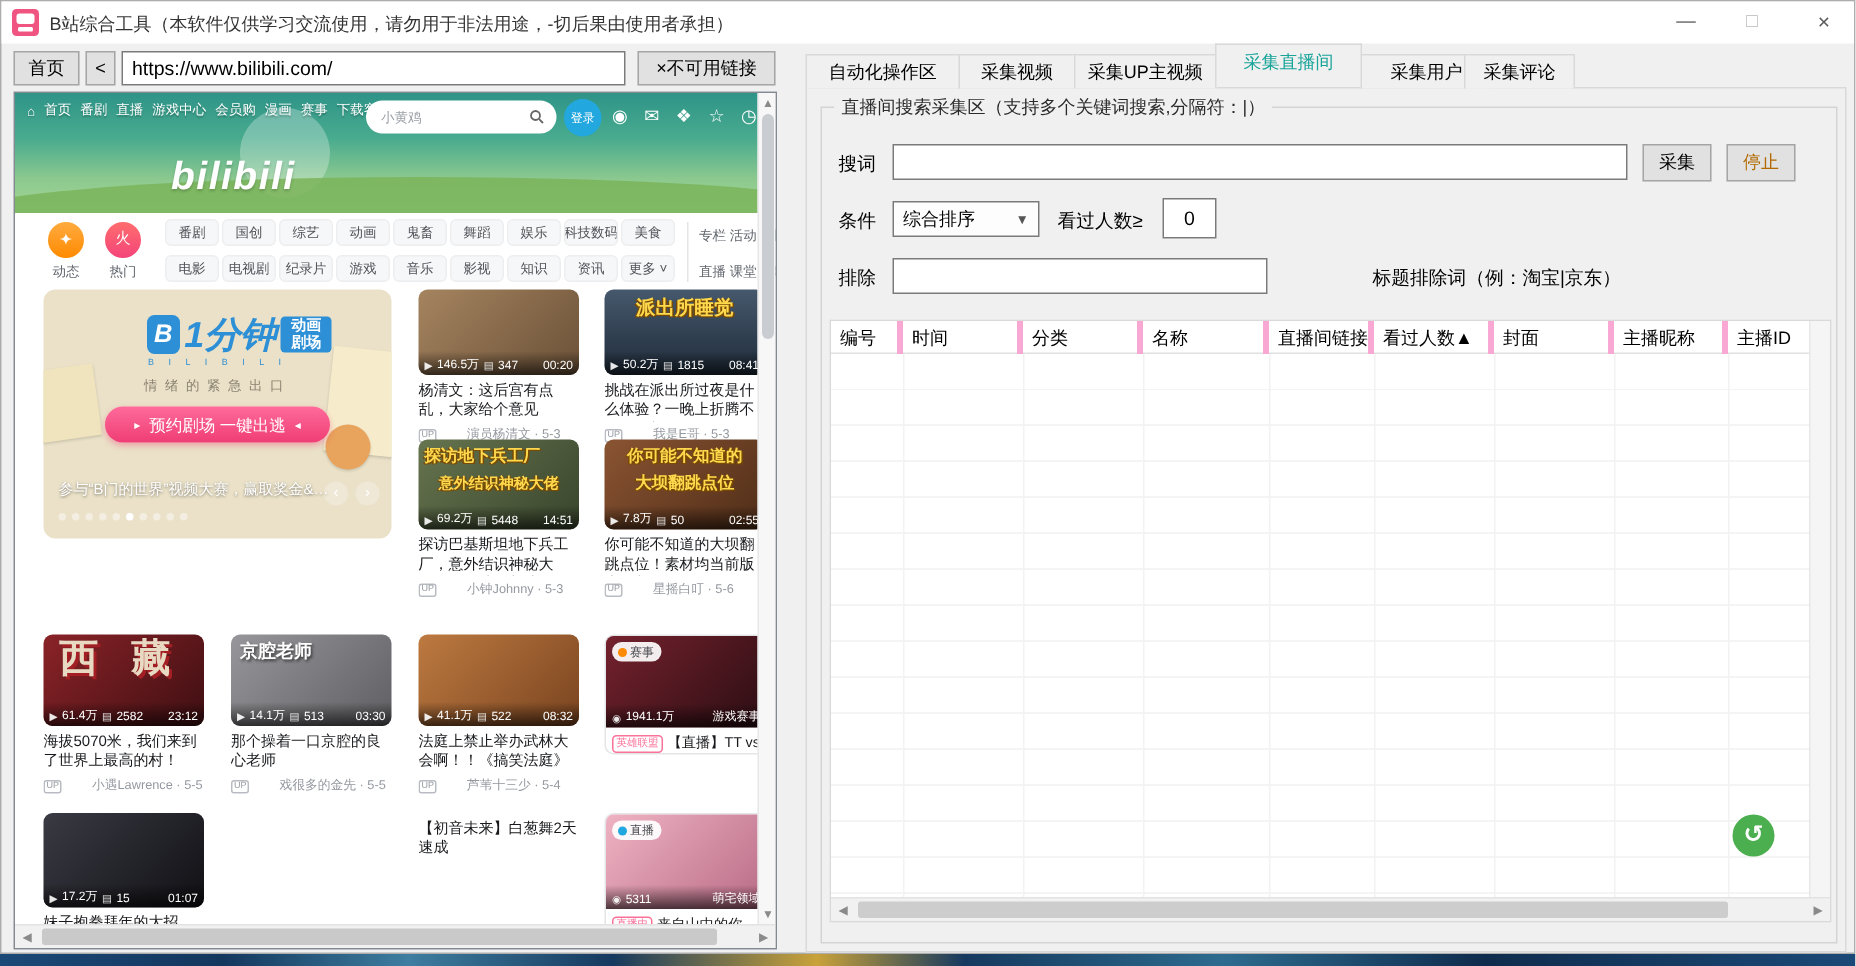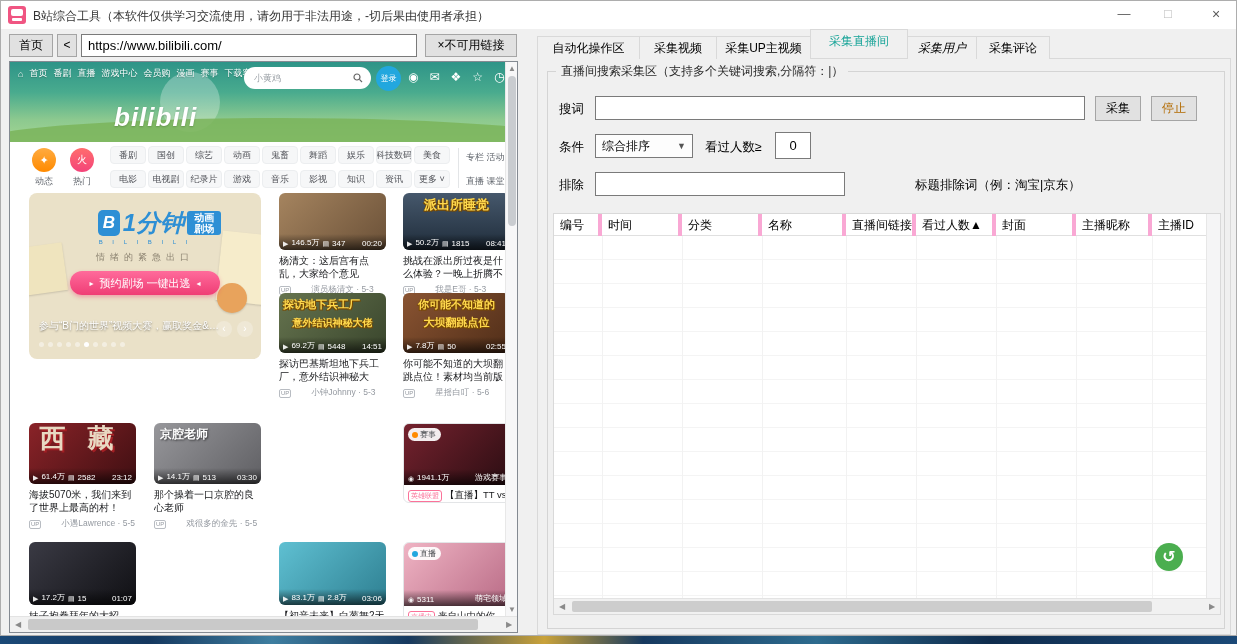--- a/index.html
+++ b/index.html
@@ -364,20 +364,36 @@
               <span>03:30</span>
             </div>
         </div>
         <div class="vtitle">那个操着一口京腔的良心老师</div>
         <div class="vauthor">
             <span class="upico">UP</span>
             <span>戏很多的金先 · 5-5</span>
           </div>
       </div>
 
+      <div class="vcard" style="left:269px; top:361px;">
+        <div class="thumb h61 g-court">
+          <div class="tstats">
+              <span class="ps">▶</span>
+              <span>41.1万</span>
+              <span class="ps">▤</span>
+              <span class="sp">522</span>
+              <span>08:32</span>
+            </div>
+        </div>
+        <div class="vtitle">法庭上禁止举办武林大会啊！！《搞笑法庭》</div>
+        <div class="vauthor">
+            <span class="upico">UP</span>
+            <span>芦苇十三少 · 5-4</span>
+          </div>
+      </div>
 
       <div class="vcard livecard" style="left:393px; top:361px; width:109px;">
         <div class="thumb h61 g-esport">
           <div class="cardbadge">
               <span class="bdot"></span>
               <span>赛事</span>
             </div>
           <div class="tstats">
               <span class="ps">◉</span>
               <span class="sp">1941.1万</span>
@@ -398,29 +414,20 @@
               <span class="ps">▤</span>
               <span class="sp">15</span>
               <span>01:07</span>
             </div>
         </div>
         <div class="vtitle">妹子抱拳拜年的大招，甚是具体</div>
       </div>
 
 
       <div class="vcard" style="left:269px; top:480px;">
-        <div class="thumb h63 g-miku">
-          <div class="tstats">
-              <span class="ps">▶</span>
-              <span>83.1万</span>
-              <span class="ps">▤</span>
-              <span class="sp">2.8万</span>
-              <span>03:06</span>
-            </div>
-        </div>
         <div class="vtitle">【初音未来】白葱舞2天速成</div>
       </div>
 
       <div class="vcard livecard" style="left:393px; top:480px; width:109px;">
         <div class="thumb h63 g-pink">
           <div class="cardbadge blue">
               <span class="bdot"></span>
               <span>直播</span>
             </div>
           <div class="tstats">
@@ -446,21 +453,21 @@
         <span class="sb-ar" style="right:2px; top:3px;">▶</span>
       </div>
     </div>
 
     <div class="tabpage"></div>
 
     <div class="tab" style="left:536px; width:103px;">自动化操作区</div>
     <div class="tab" style="left:638px; width:78px;">采集视频</div>
     <div class="tab" style="left:715px; width:95px;">采集UP主视频</div>
     <div class="tab active" style="left:809px; width:98px;">采集直播间</div>
-    <div class="tab" style="left:906px; width:70px;font-style:italic;">采集用户</div>
+    <div class="tab" style="left:906px; width:88px;">采集用户</div>
     <div class="tab" style="left:975px; width:74px;">采集评论</div>
 
     <div class="groupbox">
       <span class="gb-label">直播间搜索采集区（支持多个关键词搜索,分隔符：|）</span>
     </div>
 
     <span class="flabel" style="left:558px; top:100px;">搜词</span>
     <input class="finput" style="left: 594px; top: 95px; width: 490px; height: 24px;">
     <div class="btn fbtn" style="left:1094px; top:95px;">采集</div>
     <div class="btn fbtn stopbtn" style="left:1150px; top:95px;">停止</div>

